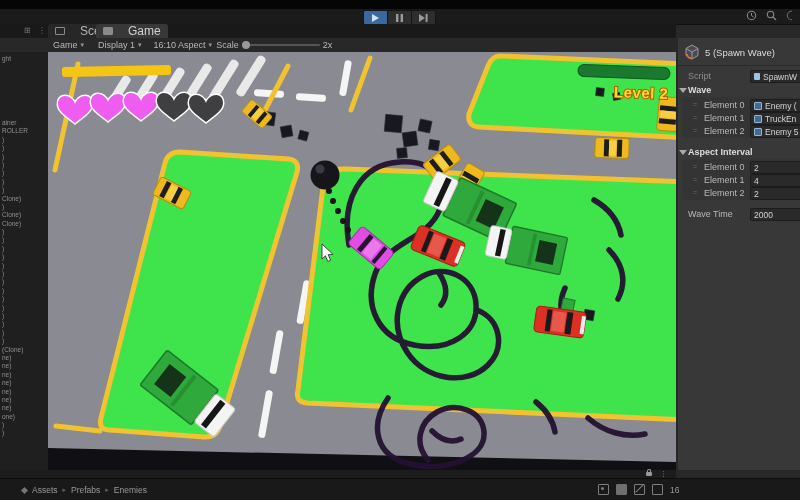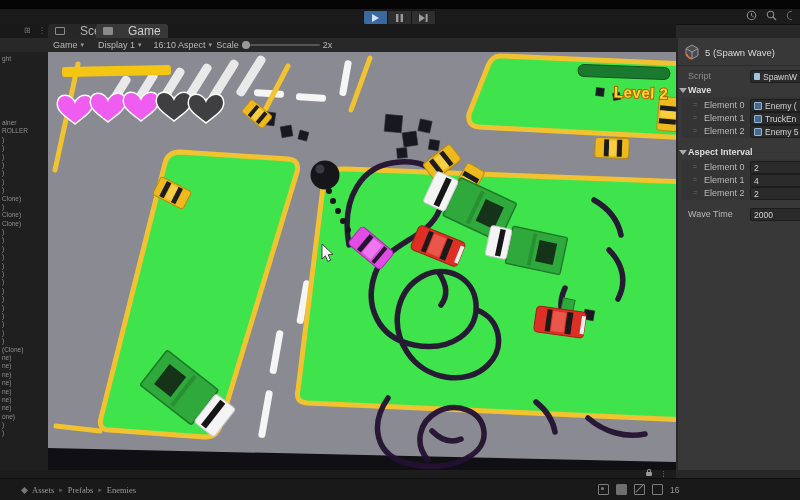--- a/index.html
+++ b/index.html
@@ -73,21 +73,21 @@
   .groupbox{position:absolute;left:4px;width:140px;background:#343434;border-radius:3px;}
 
   
   .proj-strip{left:0;top:470px;width:676px;height:8px;background:#1c1c1c;}
   .lockwrap{position:absolute;left:646px;top:1px;display:flex;gap:8px;align-items:center;}
   .lock{width:6px;height:4px;background:#9a9a9a;border-radius:1px;position:relative;display:inline-block;}
   .lock:before{content:"";position:absolute;top:-3px;left:1px;width:2px;height:2px;border:1px solid #9a9a9a;
                border-bottom:none;border-radius:2px 2px 0 0;}
   .kebab{color:#9a9a9a;font-size:7px;line-height:6px;}
   .project-bar{left:0;top:478px;width:800px;height:22px;background:#191919;border-top:1px solid #0d0d0d;}
-  .crumbs{position:absolute;left:22px;top:6px;display:flex;align-items:center;gap:5px;font-size:8.5px;color:#9a9a9a;font-family:Liberation Serif, serif;}
+  .crumbs{position:absolute;left:22px;top:6px;display:flex;align-items:center;gap:5px;font-size:8.5px;color:#9a9a9a;}
   .fav{width:5px;height:5px;background:#777;transform:rotate(45deg);display:inline-block;}
   .chev{color:#5f5f5f;font-size:7px;}
   .proj-icons{position:absolute;left:598px;top:5px;display:flex;gap:7px;align-items:center;font-size:8.5px;color:#9a9a9a;}
   .pico{width:9px;height:9px;border:1px solid #7d7d7d;border-radius:1px;display:inline-block;position:relative;}
   .pico.fill{background:#6f6f6f;border-color:#6f6f6f;}
   .pico.dot:after{content:"";position:absolute;left:2px;top:2px;width:3px;height:3px;border-radius:50%;background:#7d7d7d;}
   .pico.slash:after{content:"";position:absolute;left:-1px;top:3px;width:11px;height:1px;background:#7d7d7d;transform:rotate(-45deg);}
 </style>
 </head>
 <body>

